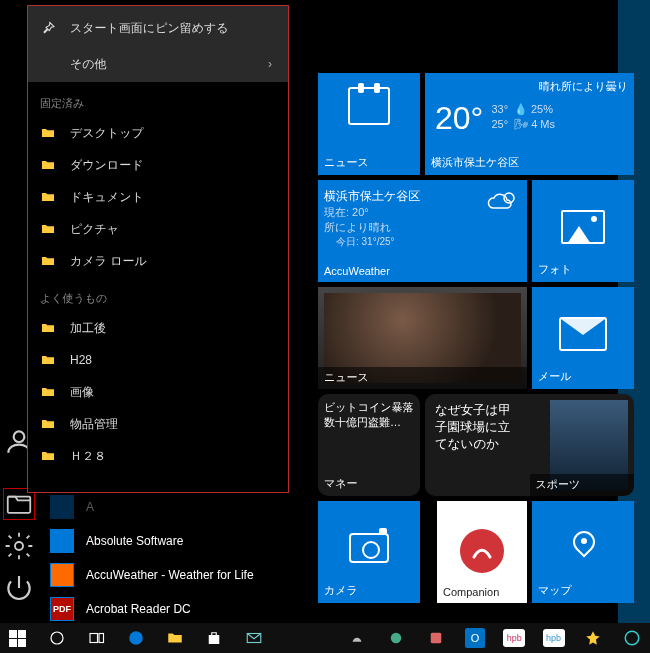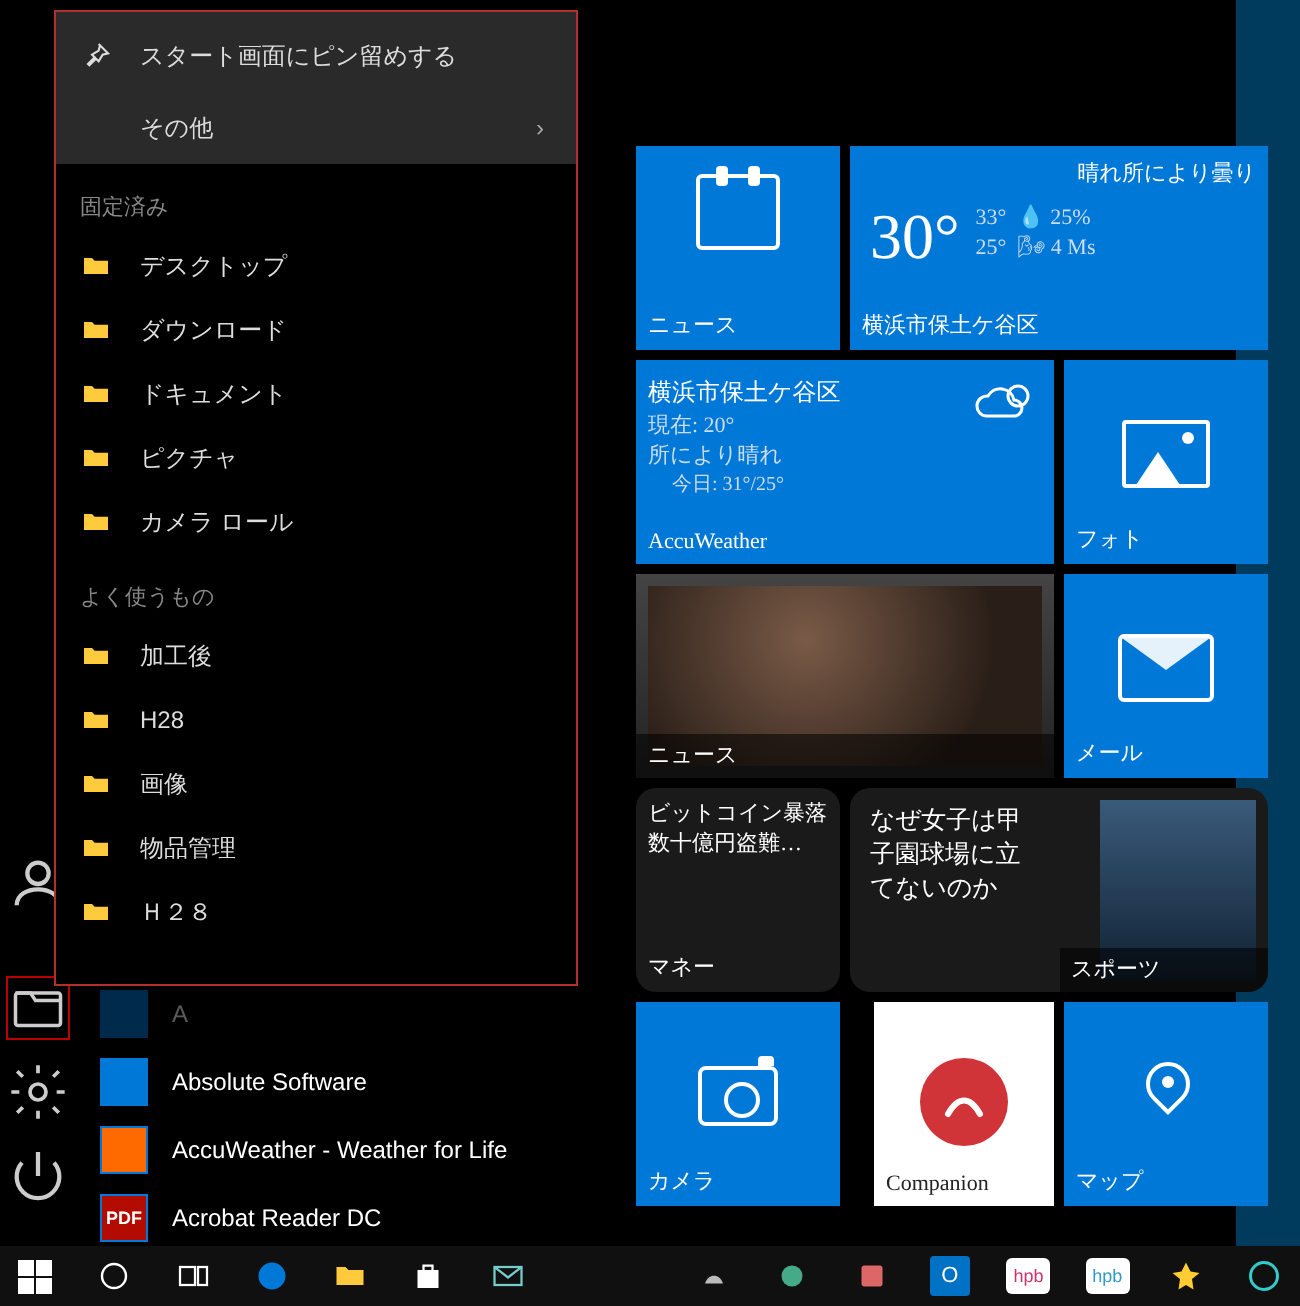--- a/index.html
+++ b/index.html
@@ -82,21 +82,20 @@
     grid-template-columns: repeat(3, 102px);
     grid-auto-rows: 102px;
     gap: 5px;
   }
   .tile {
     background: #0078d7;
     position: relative;
     overflow: hidden;
     padding: 6px;
     font-size: 11px;
-    font-family: Liberation Serif, serif;
   }
   .tile.dark { background:#1a1a1a;border-radius:10px; }
   .tile.photo { background:#333; }
   .tile .tile-label {
     position: absolute;
     left: 6px; bottom: 5px;
     font-size: 11px;
   }
   .wide2 { grid-column: span 2; }
   .calendar-icon {
@@ -281,21 +280,21 @@
   </div>
 
   <div class="tiles">
     <div class="tile">
       <div class="calendar-icon"></div>
       <span class="tile-label">ニュース</span>
     </div>
     <div class="tile wide2">
       <div style="font-size:11px;text-align:right;">晴れ所により曇り</div>
       <div style="display:flex;align-items:center;gap:8px;margin-top:2px;">
-        <span class="weather-big">30°</span>
+        <span class="weather-big">20°</span>
         <div class="weather-sub" style="line-height:1.3;">
           <div><span>33°</span>&nbsp;&nbsp;💧 <span>25%</span></div>
           <div><span>25°</span>&nbsp;&nbsp;🌬 <span>4 Ms</span></div>
         </div>
       </div>
       <span class="tile-label">横浜市保土ケ谷区</span>
     </div>
 
     <div class="tile wide2">
       <svg class="accuw-cloud" width="32" height="22" viewBox="0 0 32 22">

